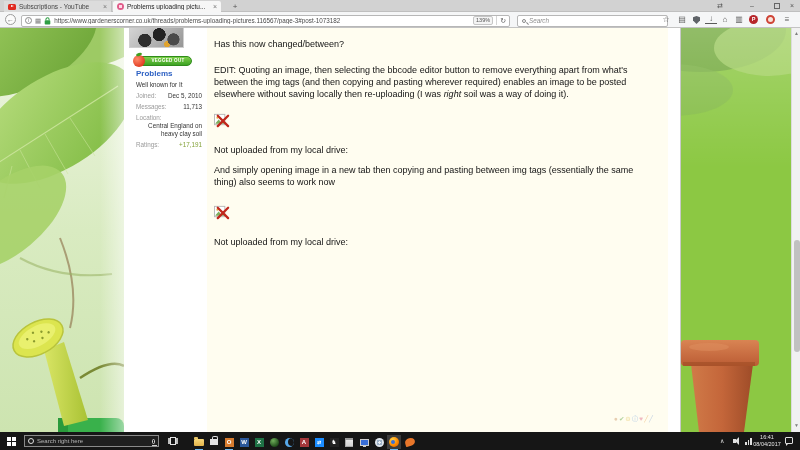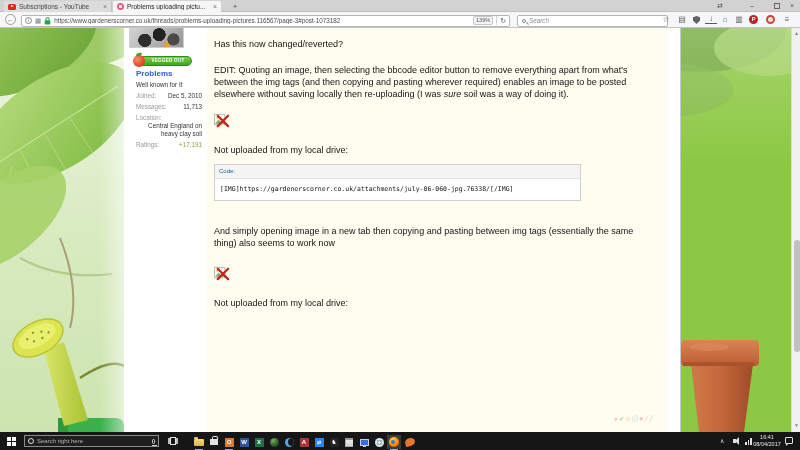--- a/index.html
+++ b/index.html
@@ -321,36 +321,32 @@
           <span class="uval">Central England on heavy clay soil</span>
         </div>
         <div class="urow">
           <span class="ulabel">Ratings:</span>
           <span class="uval green">+17,191</span>
         </div>
       </div>
     </div>
 
     <div class="post">
-      <p>Has this now changed/reverted?</p>
-      <p class="tight"><span>EDIT: Quoting an image, then selecting the bbcode editor button to remove everything apart from what's between the img tags (and then copying and pasting wherever required) enables an image to be posted elsewhere without saving locally then re-uploading (I was </span><i>sure</i><span> soil was a way of doing it).</span></p>
+      <p>Has this now changed/between?</p>
+      <p class="tight"><span>EDIT: Quoting an image, then selecting the bbcode editor button to remove everything apart from what's between the img tags (and then copying and pasting wherever required) enables an image to be posted elsewhere without saving locally then re-uploading (I was </span><i>right</i><span> soil was a way of doing it).</span></p>
 
       <svg class="brokenimg" width="16" height="16" viewBox="0 0 17 17">
         <rect x="0.5" y="2.5" width="11" height="11" fill="#fff" stroke="#b8b8b8"></rect>
         <circle cx="3.6" cy="6" r="1.1" fill="#e8b23c"></circle>
         <path d="M1.5,12 L5,8 L7.5,11 L9.5,9 L11,11 L11,12.5 L1.5,12.5 Z" fill="#7fae5f"></path>
         <path d="M4,4 L15,15 M15,4 L4,15" stroke="#c0271c" stroke-width="2.4" stroke-linecap="round"></path>
       </svg>
 
       <p class="notup">Not uploaded from my local drive:</p>
 
-      <div class="codebox">
-        <div class="codehead">Code:</div>
-        <div class="codebody">[IMG]https://gardenerscorner.co.uk/attachments/july-06-060-jpg.76338/[/IMG]</div>
-      </div>
 
       <p class="p4margin">And simply opening image in a new tab then copying and pasting between img tags (essentially the same thing) also seems to work now</p>
 
       <svg class="brokenimg" width="16" height="16" viewBox="0 0 17 17">
         <rect x="0.5" y="2.5" width="11" height="11" fill="#fff" stroke="#b8b8b8"></rect>
         <circle cx="3.6" cy="6" r="1.1" fill="#e8b23c"></circle>
         <path d="M1.5,12 L5,8 L7.5,11 L9.5,9 L11,11 L11,12.5 L1.5,12.5 Z" fill="#7fae5f"></path>
         <path d="M4,4 L15,15 M15,4 L4,15" stroke="#c0271c" stroke-width="2.4" stroke-linecap="round"></path>
       </svg>
 

